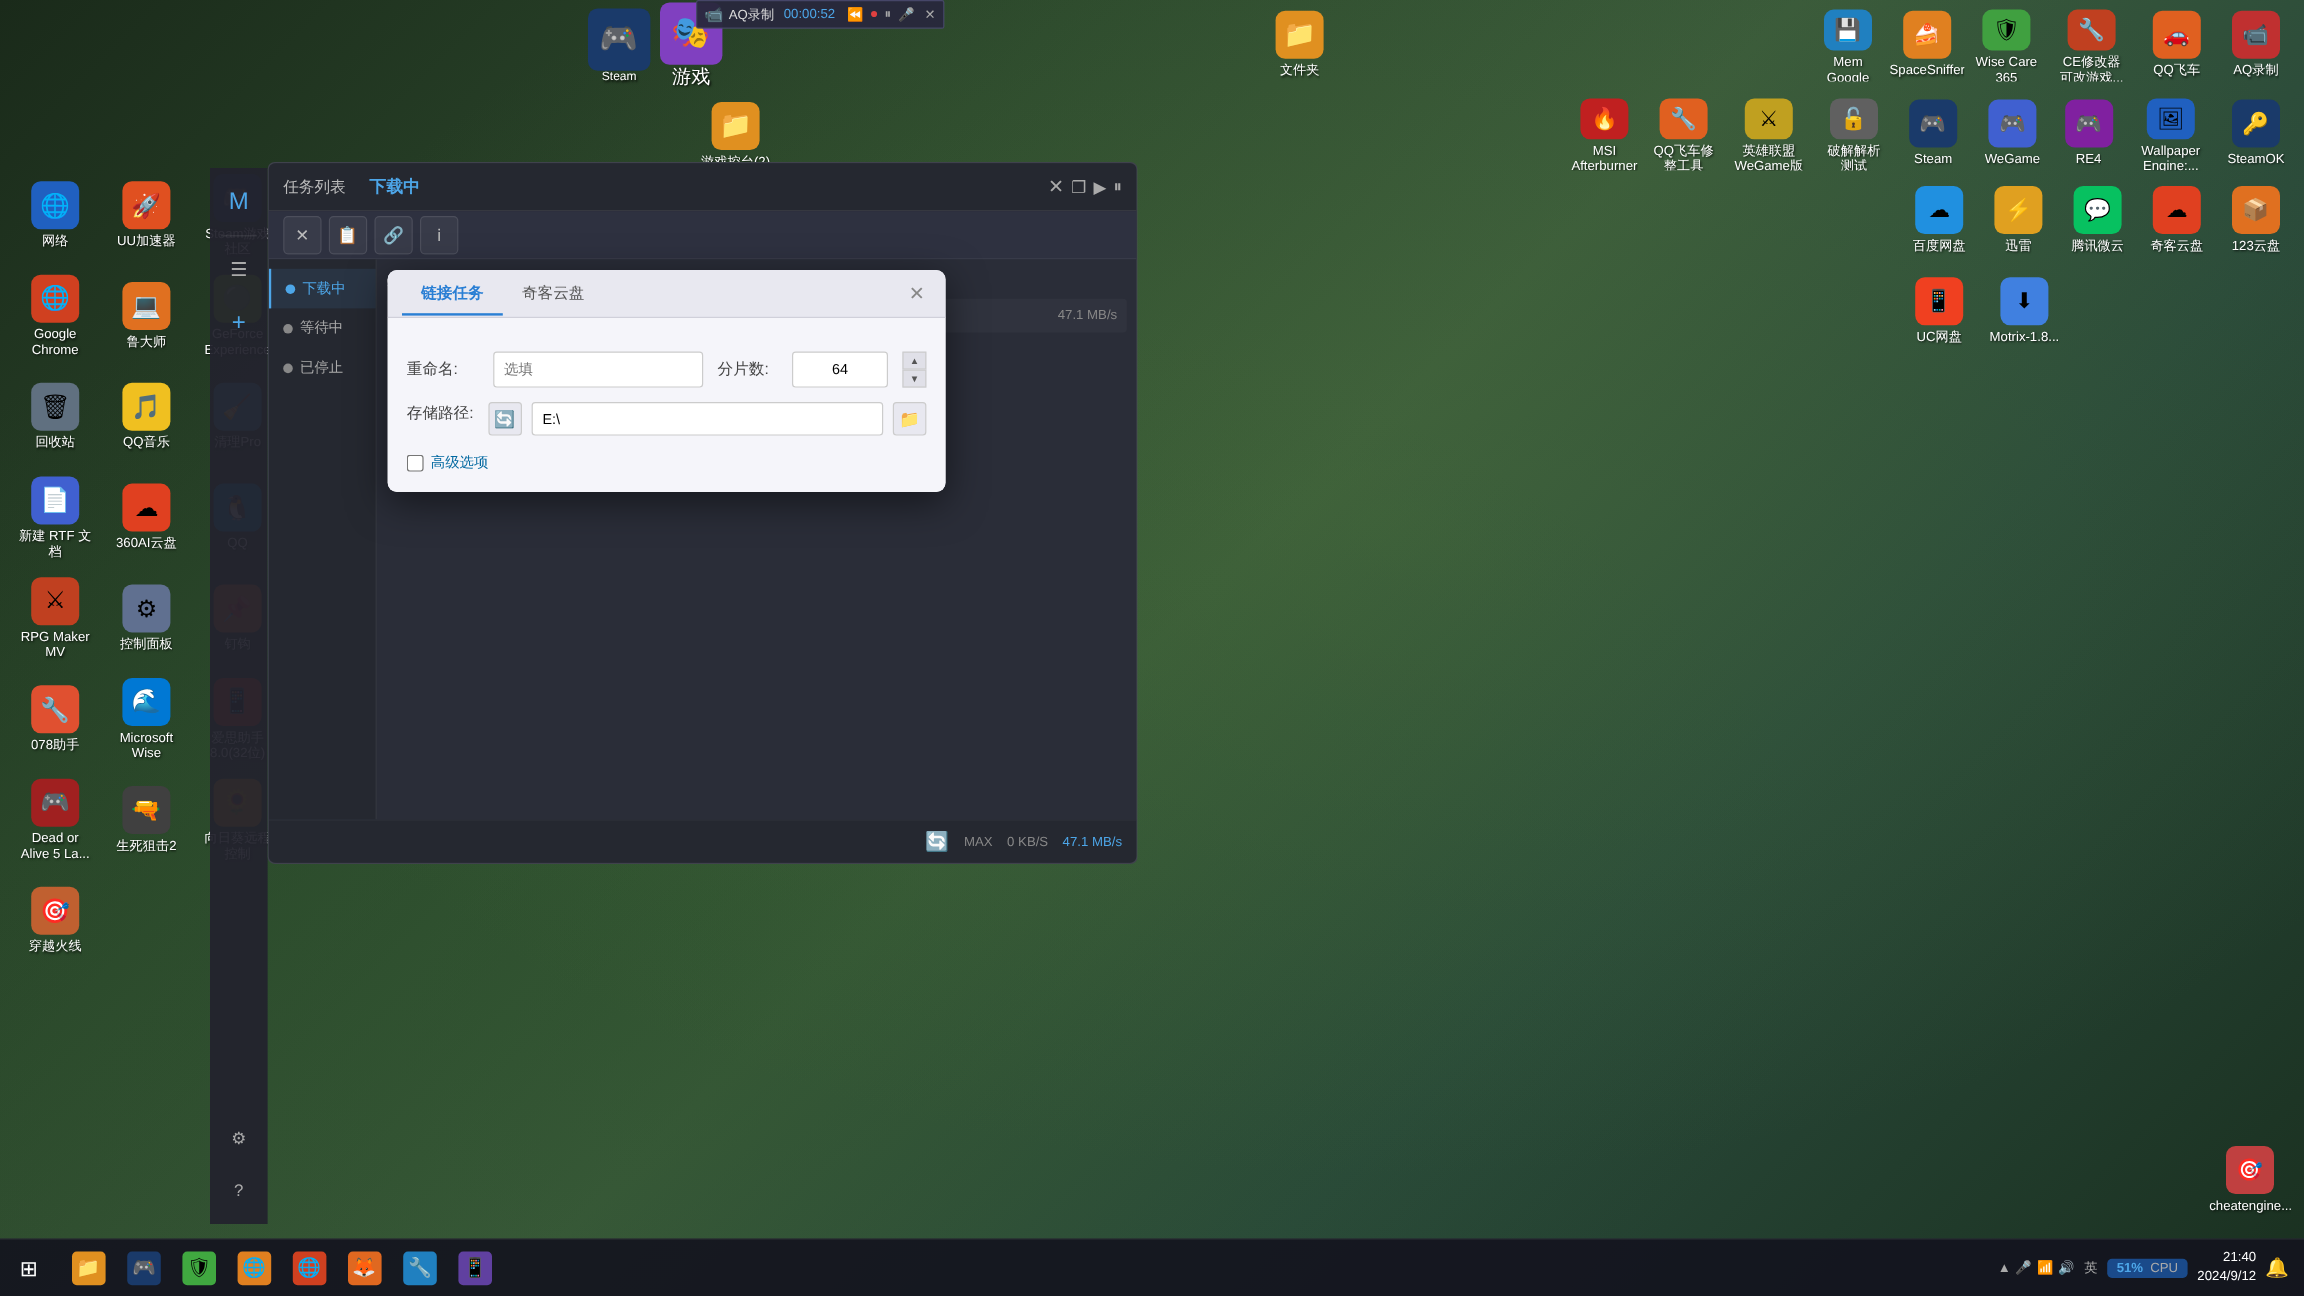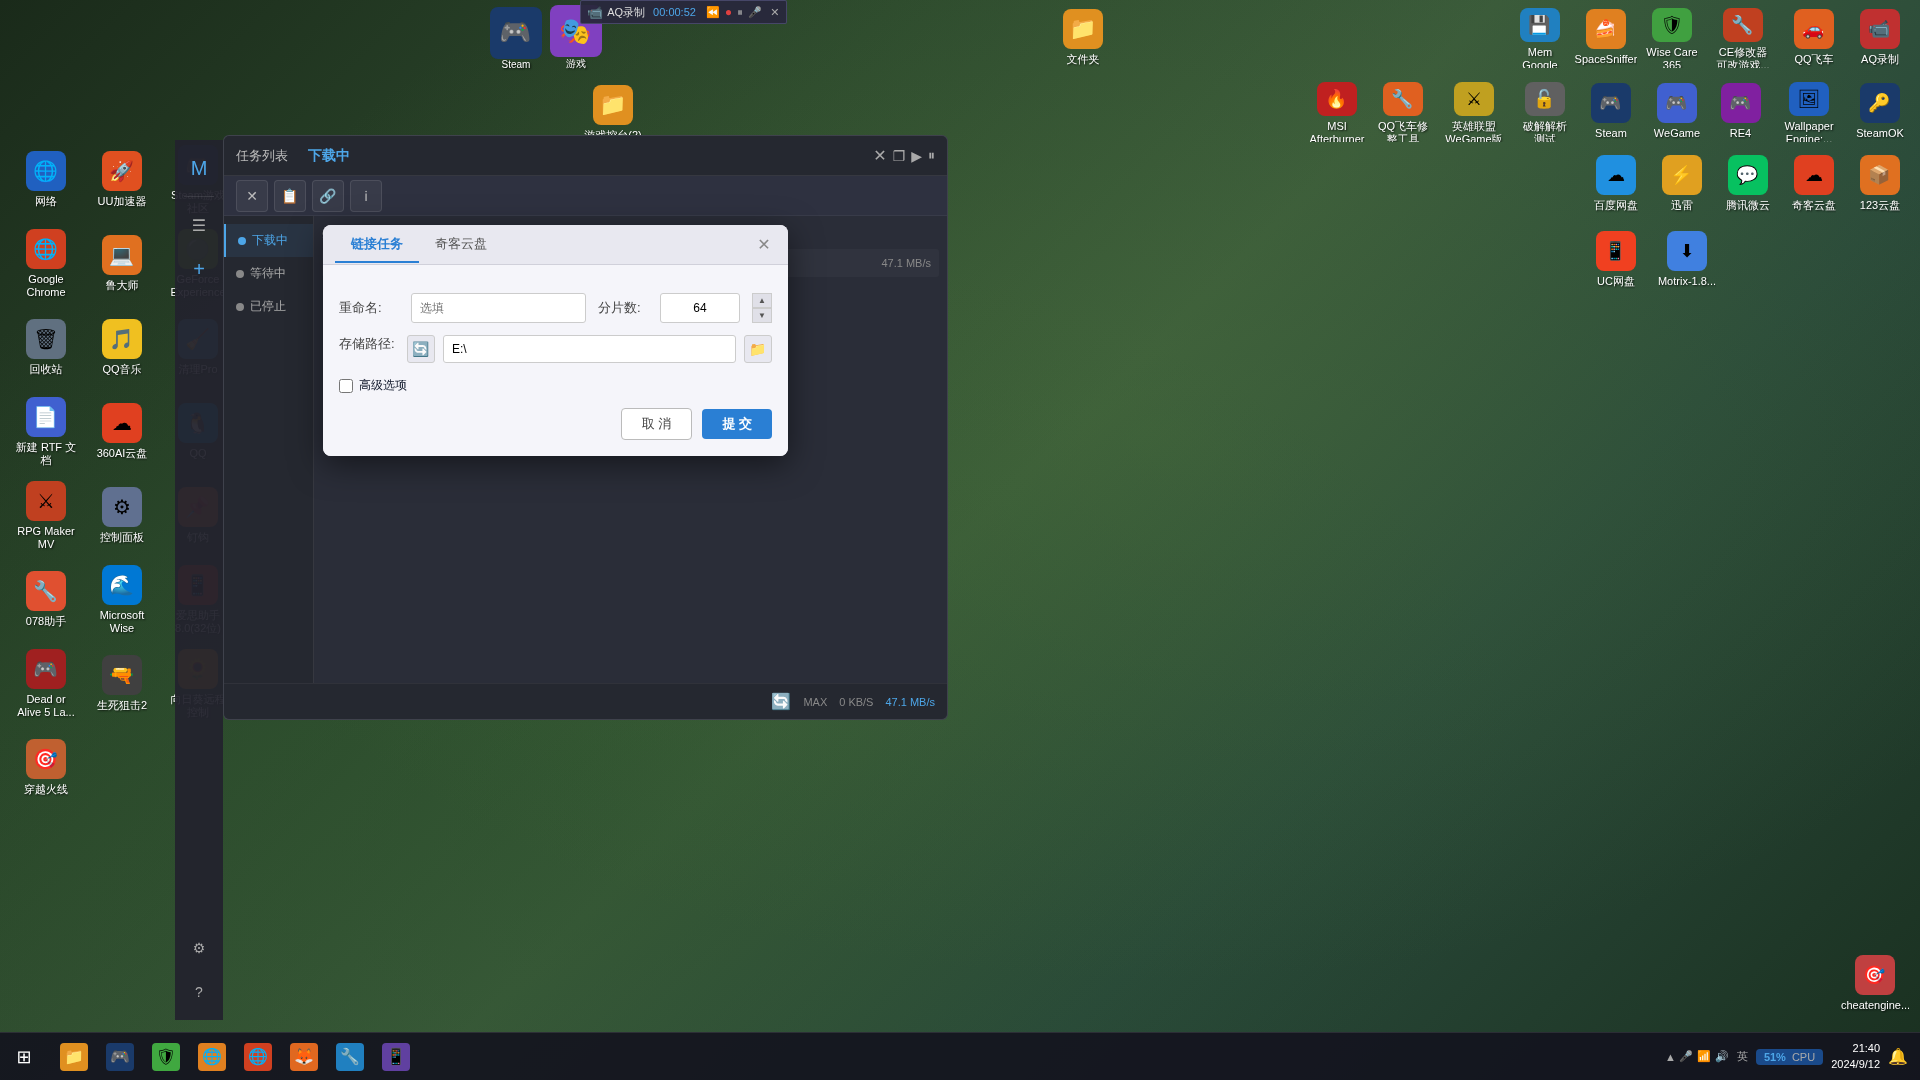--- a/index.html
+++ b/index.html
@@ -464,21 +464,21 @@
     }
 
     .modal-checkbox {
       width: 14px;
       height: 14px;
       cursor: pointer;
     }
 
     .modal-advanced-label {
       font-size: 12px;
-      color: #0f172a;
+      color: #0369a1;
       cursor: pointer;
     }
 
     .modal-footer {
       display: flex;
       justify-content: flex-end;
       align-items: center;
       gap: 10px;
       margin-top: 14px;
     }
@@ -649,21 +649,21 @@
     </div>
   </div>
 
   <div style="position:absolute;top:0;left:490px;display:flex;gap:4px;z-index:150;height:76px;align-items:center;">
     <div style="display:flex;flex-direction:column;align-items:center;">
       <div style="width:52px;height:52px;background:#1a3a6a;border-radius:8px;display:flex;align-items:center;justify-content:center;font-size:26px;">🎮</div>
       <span style="color:white;font-size:10px;text-shadow:1px 1px 2px #000;">Steam</span>
     </div>
     <div style="display:flex;flex-direction:column;align-items:center;margin-left:4px;">
       <div style="width:52px;height:52px;background:#8040c0;border-radius:8px;display:flex;align-items:center;justify-content:center;font-size:26px;">🎭</div>
-      <span style="color:white;font-size:10px;text-shadow:1px 1px 2px #000;">游戏</span>
+      <span style="color:white;font-size:16px;text-shadow:1px 1px 2px #000;">游戏</span>
     </div>
   </div>
 
   <div style="position:absolute;top:140px;left:10px;display:grid;grid-template-columns:repeat(3,72px);gap:4px;z-index:100;">
     <div class="desktop-icon">
       <div class="icon-img" style="background:#2060c0;font-size:20px;">🌐</div>
       <span class="icon-label">网络</span>
     </div>
     <div class="desktop-icon">
       <div class="icon-img" style="background:#e05020;font-size:20px;">🚀</div>
@@ -850,24 +850,20 @@
         <input type="text" class="modal-path-input" value="E:\" style="">
         <div class="modal-path-browse">📁</div>
       </div>
 
       
       <div>
         <div class="modal-advanced-row">
           <input type="checkbox" class="modal-checkbox" id="advanced-cb" style="">
           <label class="modal-advanced-label" for="advanced-cb">高级选项</label>
         </div>
-        <div class="modal-footer">
-          <button class="modal-btn-cancel">取 消</button>
-          <button class="modal-btn-submit">提 交</button>
-        </div>
       </div>
     </div>
   </div>
 
   <div style="position:absolute;top:0;left:1050px;z-index:100;display:flex;align-items:center;justify-content:center;height:76px;">
     <div class="desktop-icon" style="width:66px;height:72px;">
       <div class="icon-img" style="background:#e09020;font-size:22px;">📁</div>
       <span class="icon-label">文件夹</span>
     </div>
   </div>

